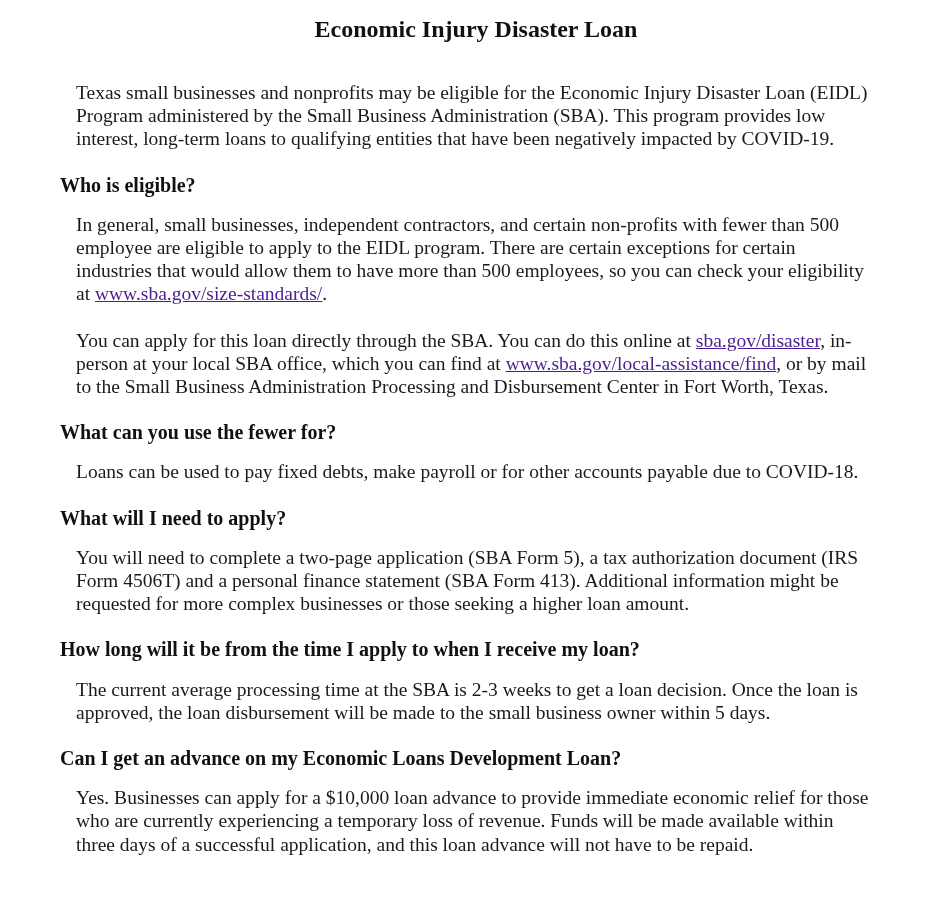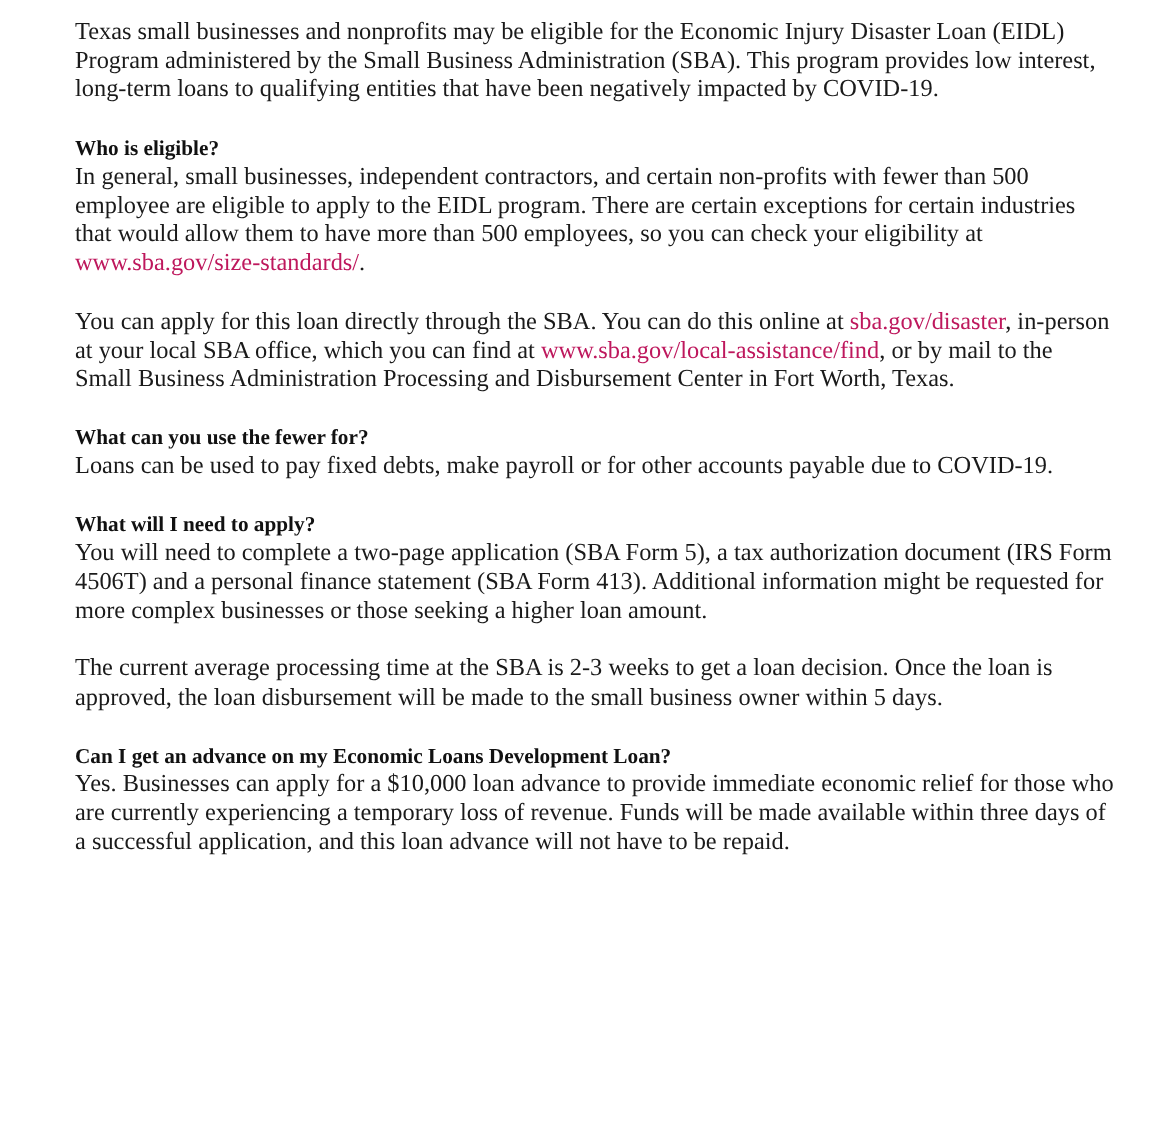--- a/index.html
+++ b/index.html
@@ -21,66 +21,69 @@
     font-size: 24px;
     line-height: 30px;
     font-weight: 700;
     text-align: center;
     margin: 0 0 37px 0;
     color: #111111;
   }
   .para {
     font-size: 19.5px;
     line-height: 23.2px;
-    margin: 0;
+    margin: 16px;
   }
   .section {
     margin-top: 23px;
   }
   .section-heading {
-    font-size: 17px;
+    font-size: 20px;
     line-height: 23.2px;
     font-weight: 700;
     margin: 0;
     color: #111111;
   }
   a.doc-link {
-    color: #be185d;
+    color: #4c1d95;
+    text-decoration: underline;
     cursor: pointer;
   }
 </style>
 </head>
 <body>
 
 <div class="doc">
 
+  <h1 class="doc-title">Economic Injury Disaster Loan</h1>
 
   <p class="para">Texas small businesses and nonprofits may be eligible for the Economic Injury Disaster Loan (EIDL) Program administered by the Small Business Administration (SBA). This program provides low interest, long-term loans to qualifying entities that have been negatively impacted by COVID-19.</p>
 
   <div class="section">
     <h2 class="section-heading">Who is eligible?</h2>
     <p class="para"><span>In general, small businesses, independent contractors, and certain non-profits with fewer than 500 employee are eligible to apply to the EIDL program. There are certain exceptions for certain industries that would allow them to have more than 500 employees, so you can check your eligibility at </span><a class="doc-link">www.sba.gov/size-standards/</a><span>.</span></p>
   </div>
 
   <div class="section">
     <p class="para"><span>You can apply for this loan directly through the SBA. You can do this online at </span><a class="doc-link">sba.gov/disaster</a><span>, in-person at your local SBA office, which you can find at </span><a class="doc-link">www.sba.gov/local-assistance/find</a><span>, or by mail to the Small Business Administration Processing and Disbursement Center in Fort Worth, Texas.</span></p>
   </div>
 
   <div class="section">
     <h2 class="section-heading">What can you use the fewer for?</h2>
-    <p class="para"><span>Loans can be used to pay fixed debts, make payroll or for other accounts payable due to COVID-19.</span></p>
+    <p class="para"><span>Loans can be used to pay fixed debts, make payroll or for other accounts payable due to COVID-18.</span></p>
   </div>
 
 
   <div class="section">
     <h2 class="section-heading">What will I need to apply?</h2>
     <p class="para"><span>You will need to complete a two-page application (SBA Form 5), a tax authorization document (IRS Form 4506T) and a personal finance statement (SBA Form 413). Additional information might be requested for more complex businesses or those seeking a higher loan amount.</span></p>
   </div>
 
   <div class="section">
+    <h2 class="section-heading">How long will it be from the time I apply to when I receive my loan?</h2>
     <p class="para"><span>The current average processing time at the SBA is 2-3 weeks to get a loan decision. Once the loan is approved, the loan disbursement will be made to the small business owner within 5 days.</span></p>
   </div>
 
   <div class="section">
     <h2 class="section-heading">Can I get an advance on my Economic Loans Development Loan?</h2>
     <p class="para"><span>Yes. Businesses can apply for a $10,000 loan advance to provide immediate economic relief for those who are currently experiencing a temporary loss of revenue. Funds will be made available within three days of a successful application, and this loan advance will not have to be repaid.</span></p>
   </div>
 
 </div>
 

